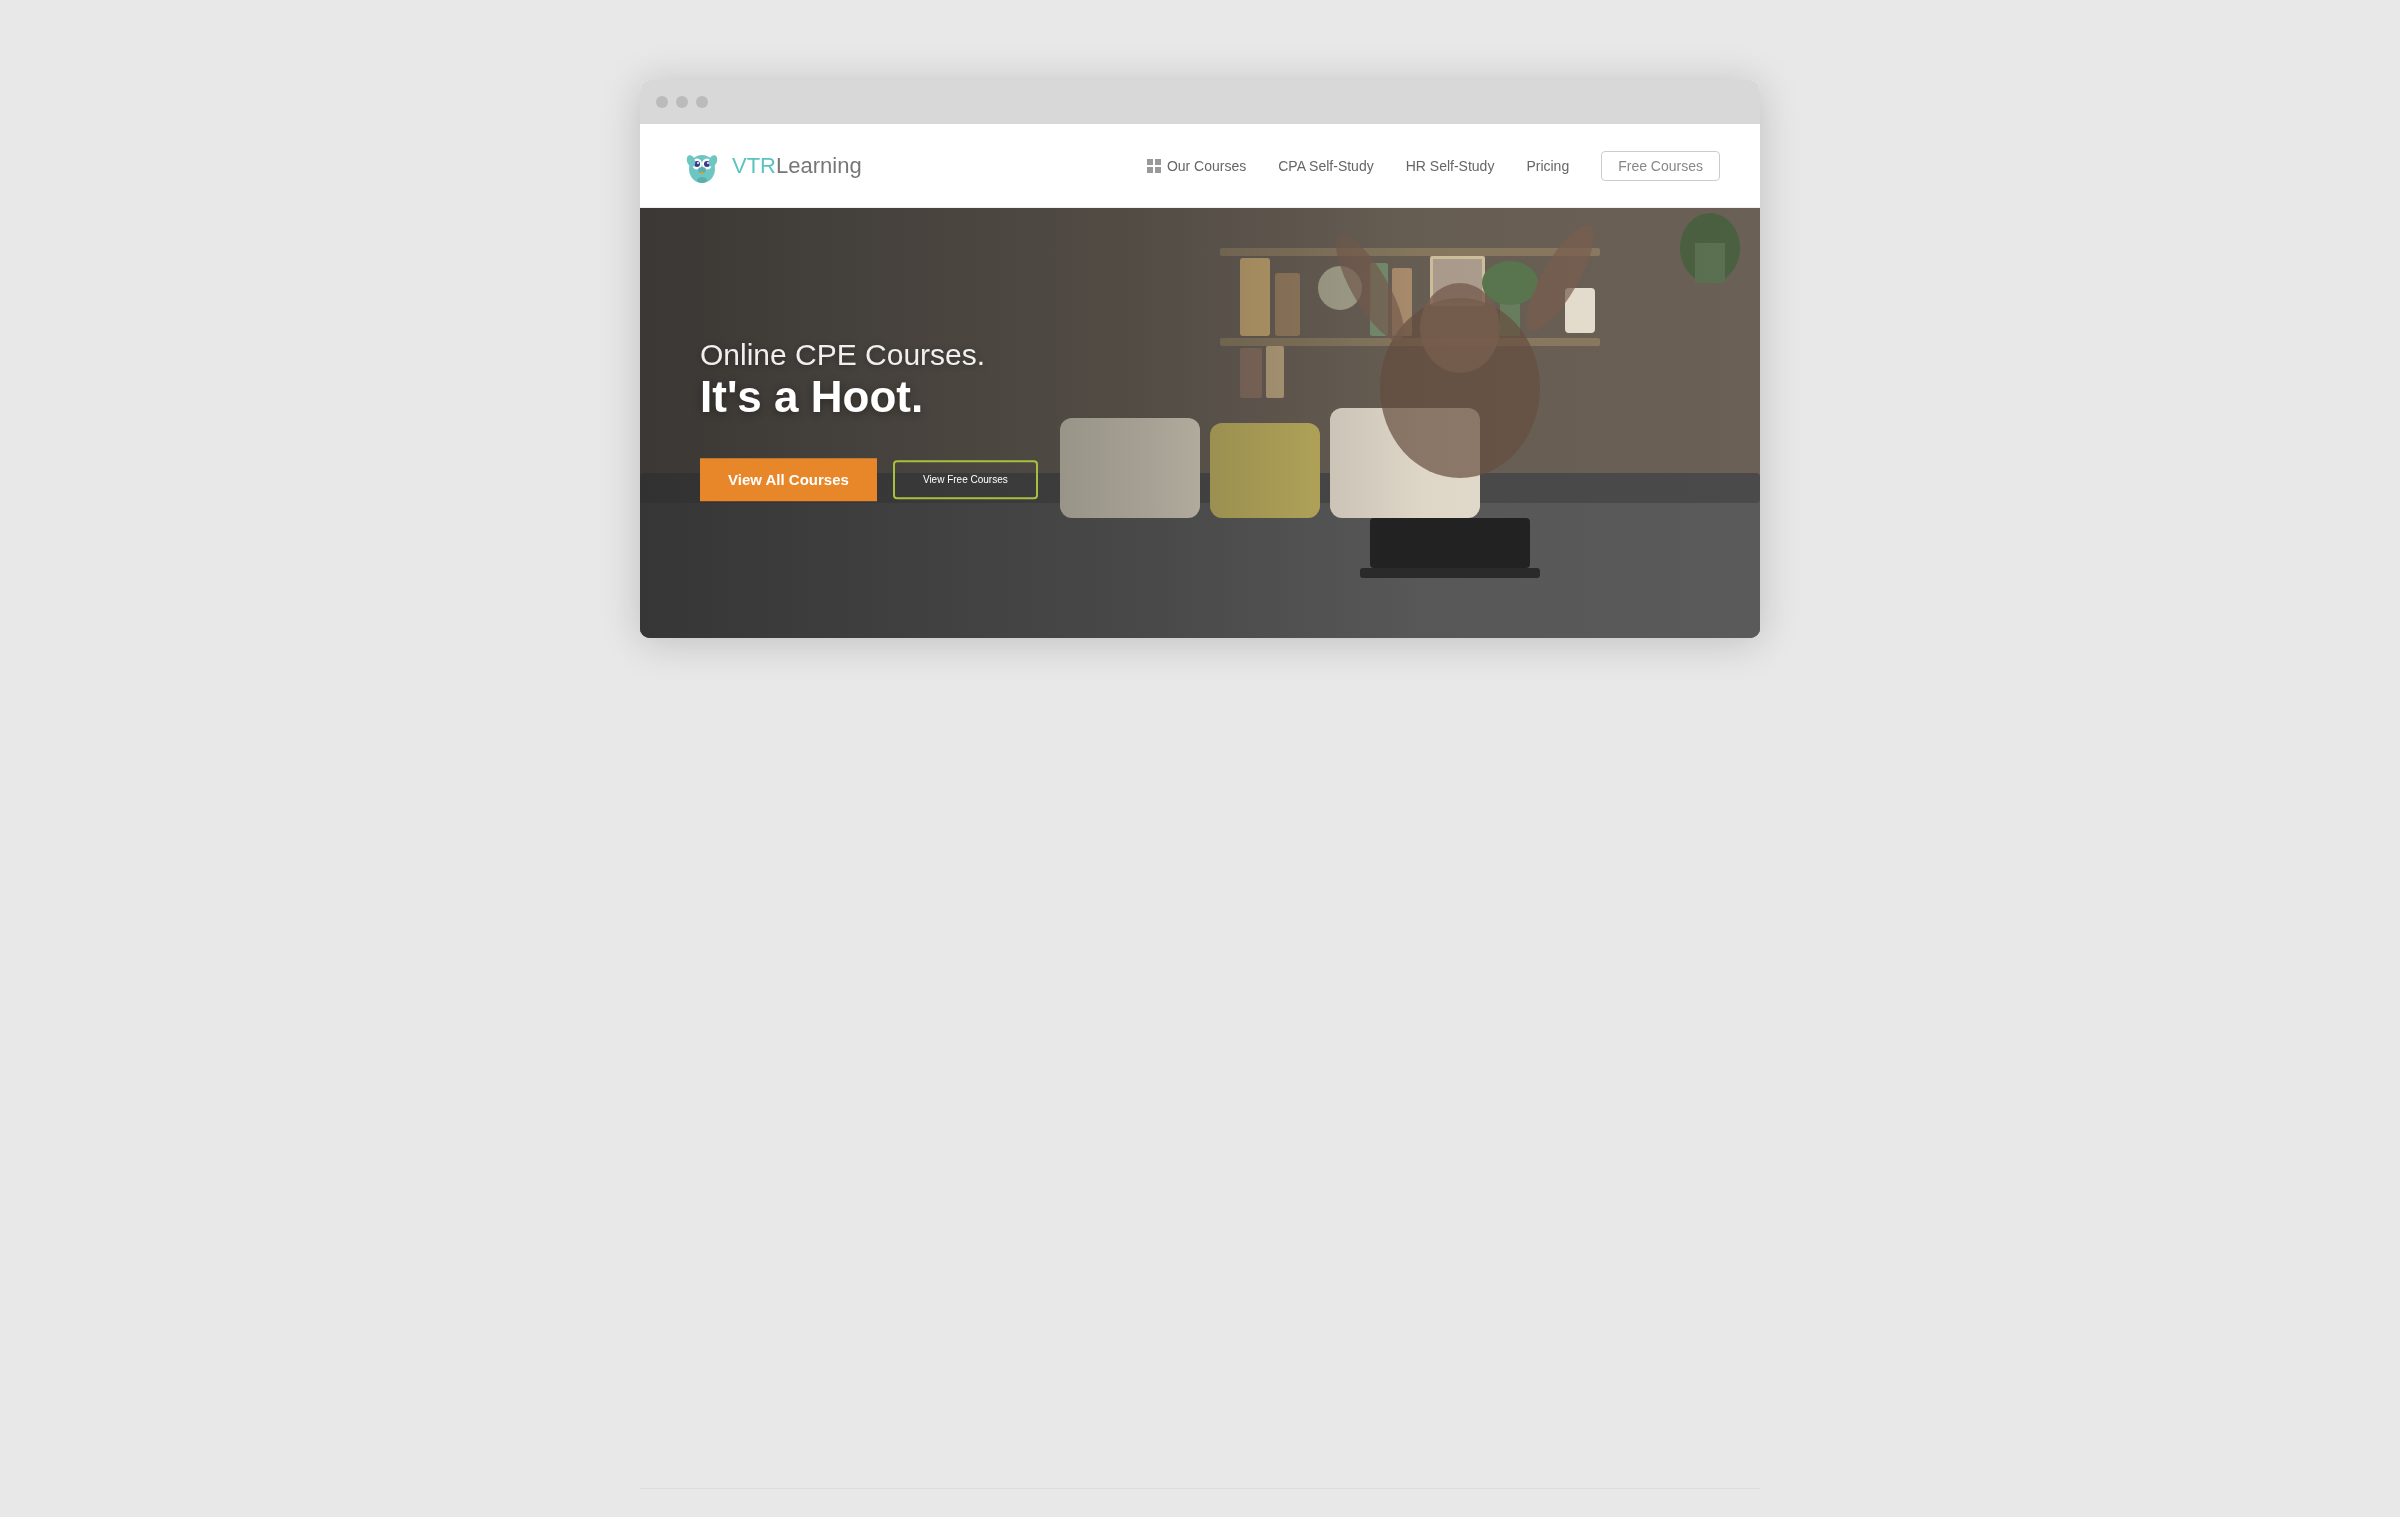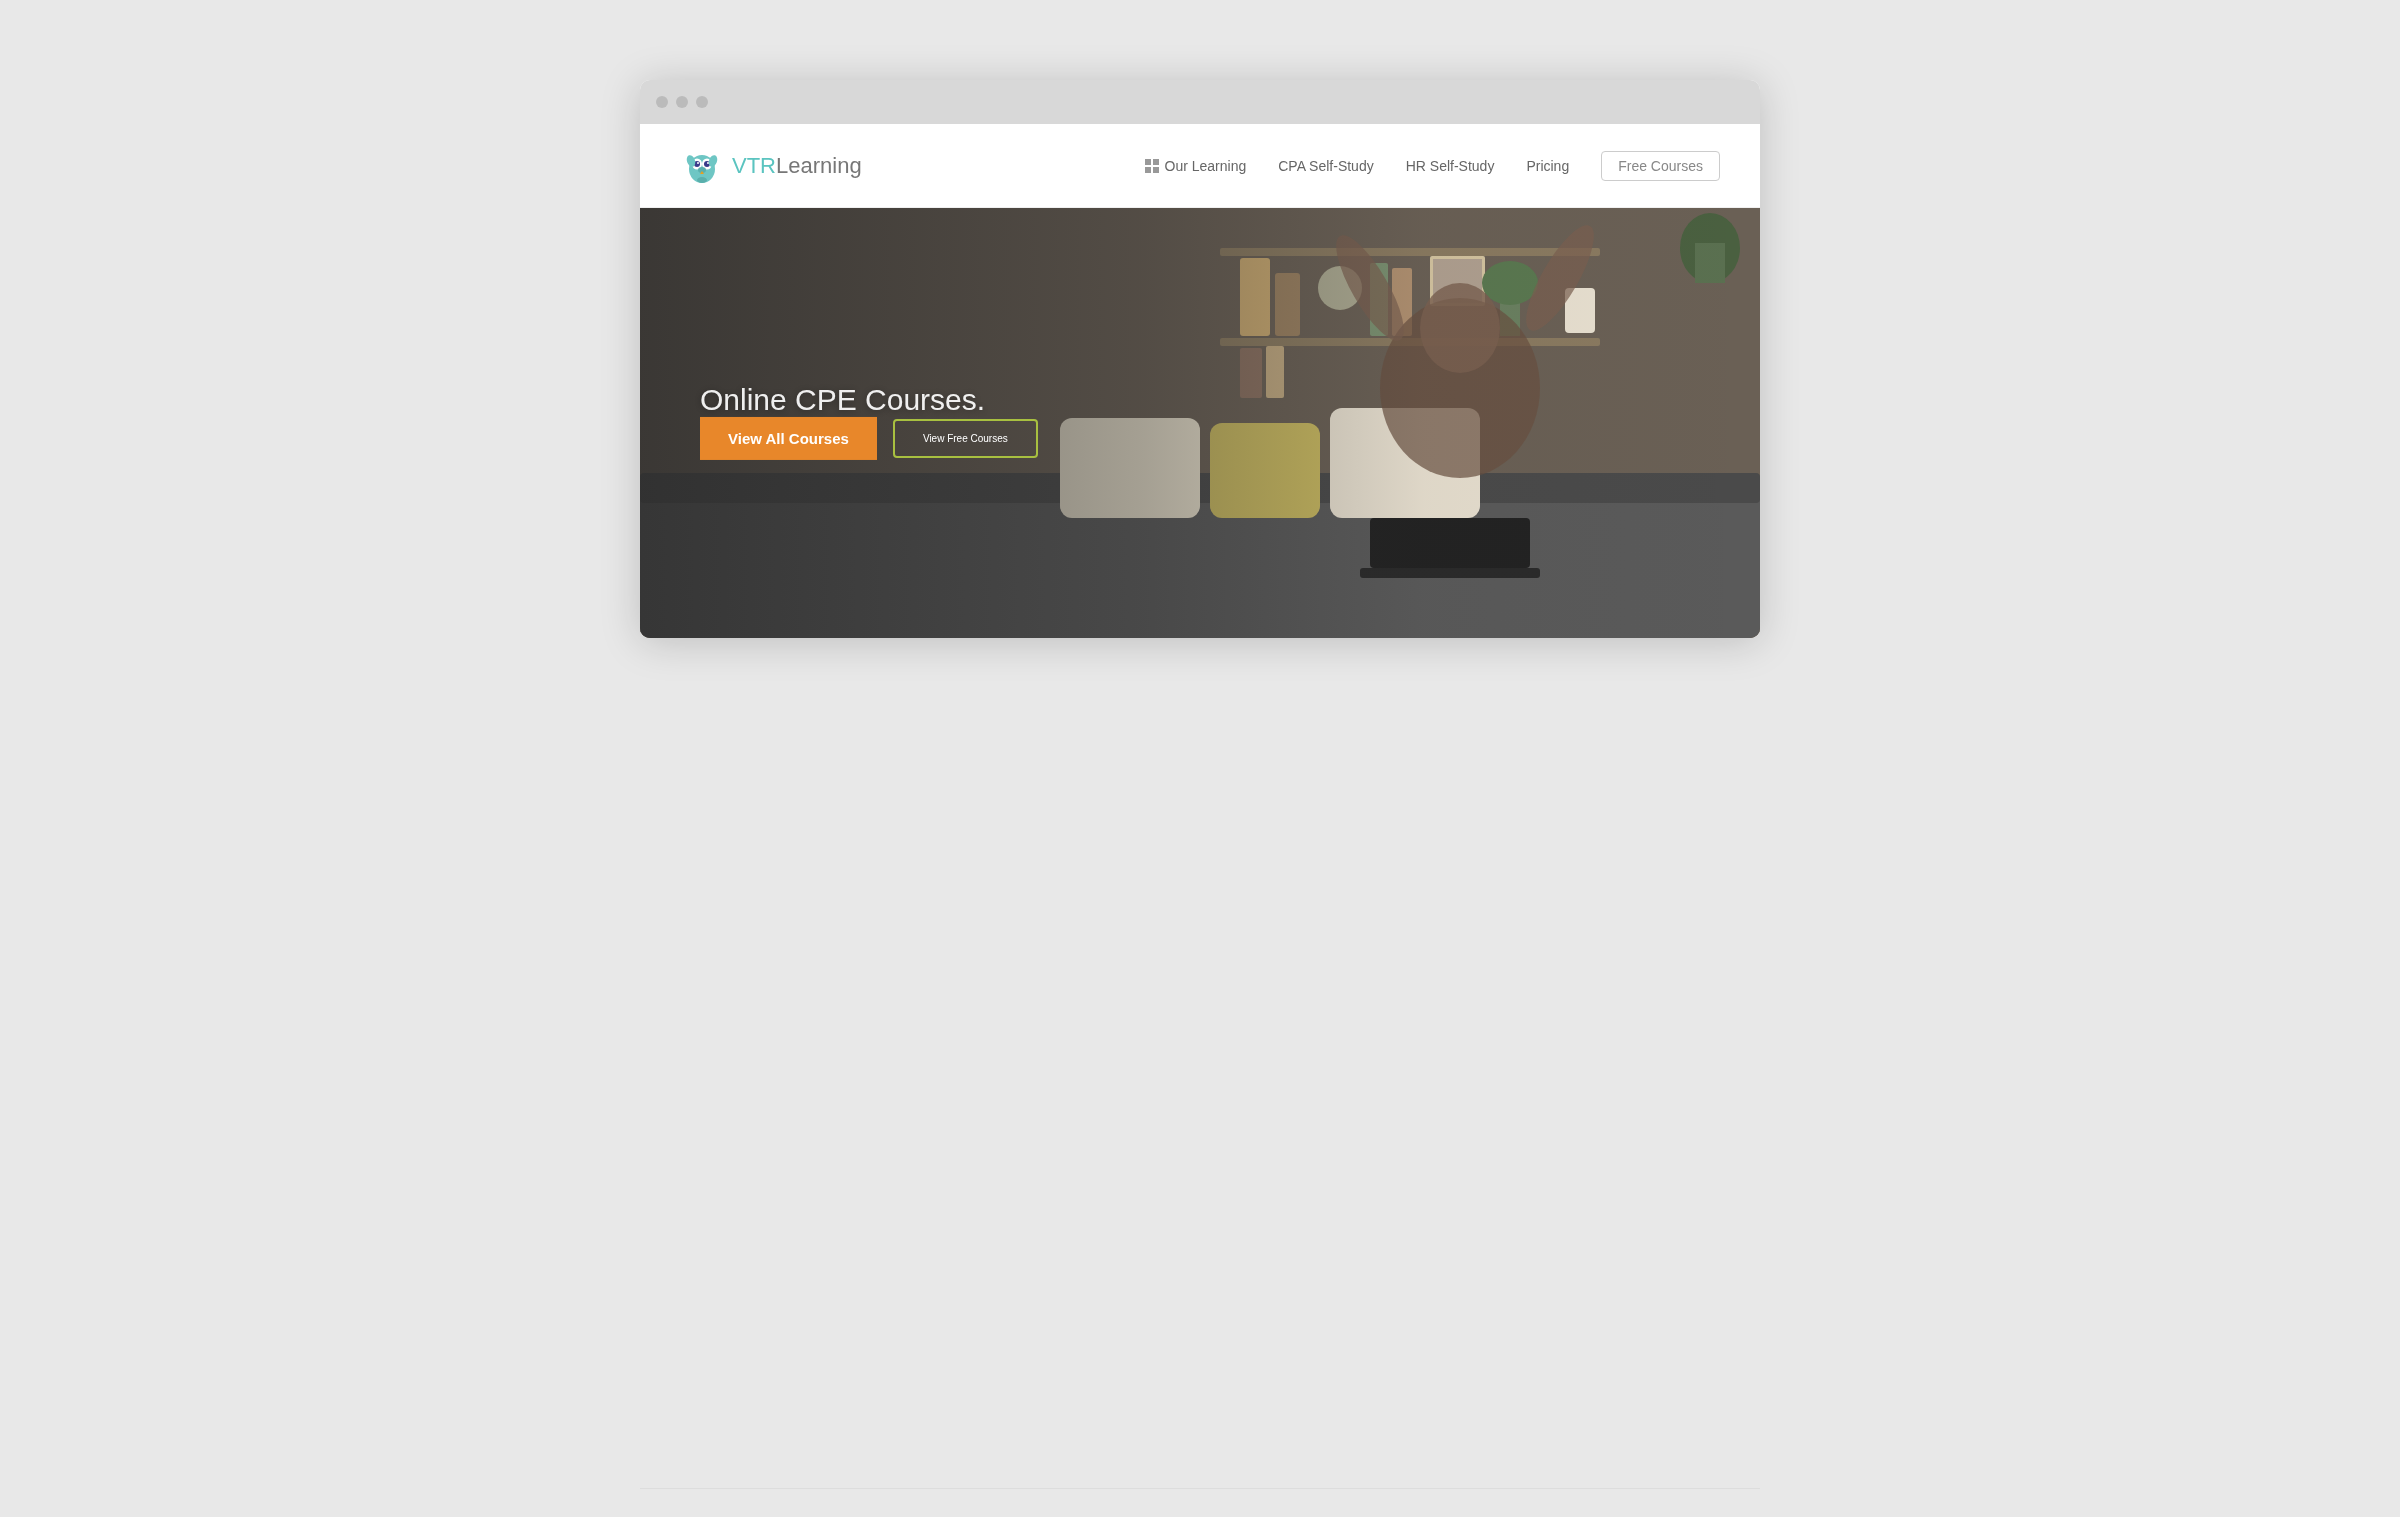--- a/index.html
+++ b/index.html
@@ -273,21 +273,21 @@
     </div>
 
     <div class="navbar-nav">
       <div class="nav-item">
         <div class="nav-grid-icon">
           <span></span>
             <span></span>
             <span></span>
             <span></span>
         </div>
-        <span>Our Learning</span>
+        <span>Our Courses</span>
       </div>
       <div class="nav-item">
         <span>CPA Self-Study</span>
       </div>
       <div class="nav-item">
         <span>HR Self-Study</span>
       </div>
       <div class="nav-item">
         <span>Pricing</span>
       </div>
@@ -338,20 +338,21 @@
 
       <rect x="720" y="360" width="180" height="10" fill="#2a2a2a" rx="3"></rect>
       <rect x="730" y="310" width="160" height="50" fill="#222" rx="4"></rect>
 
       <ellipse cx="1070" cy="40" rx="30" ry="35" fill="#4a6040"></ellipse>
       <rect x="1055" y="35" width="30" height="40" fill="#5a7050"></rect>
     </svg>
 
     <div class="hero-content">
       <p class="hero-subtitle">Online CPE Courses.</p>
+      <h1 class="hero-title">It's a Hoot.</h1>
       <div class="hero-buttons">
         <button class="btn-primary">View All Courses</button>
         <button class="btn-secondary">View Free Courses</button>
       </div>
     </div>
   </div>
 </div>
 
 <div class="page-footer-area">
   <div class="footer-divider"></div>

